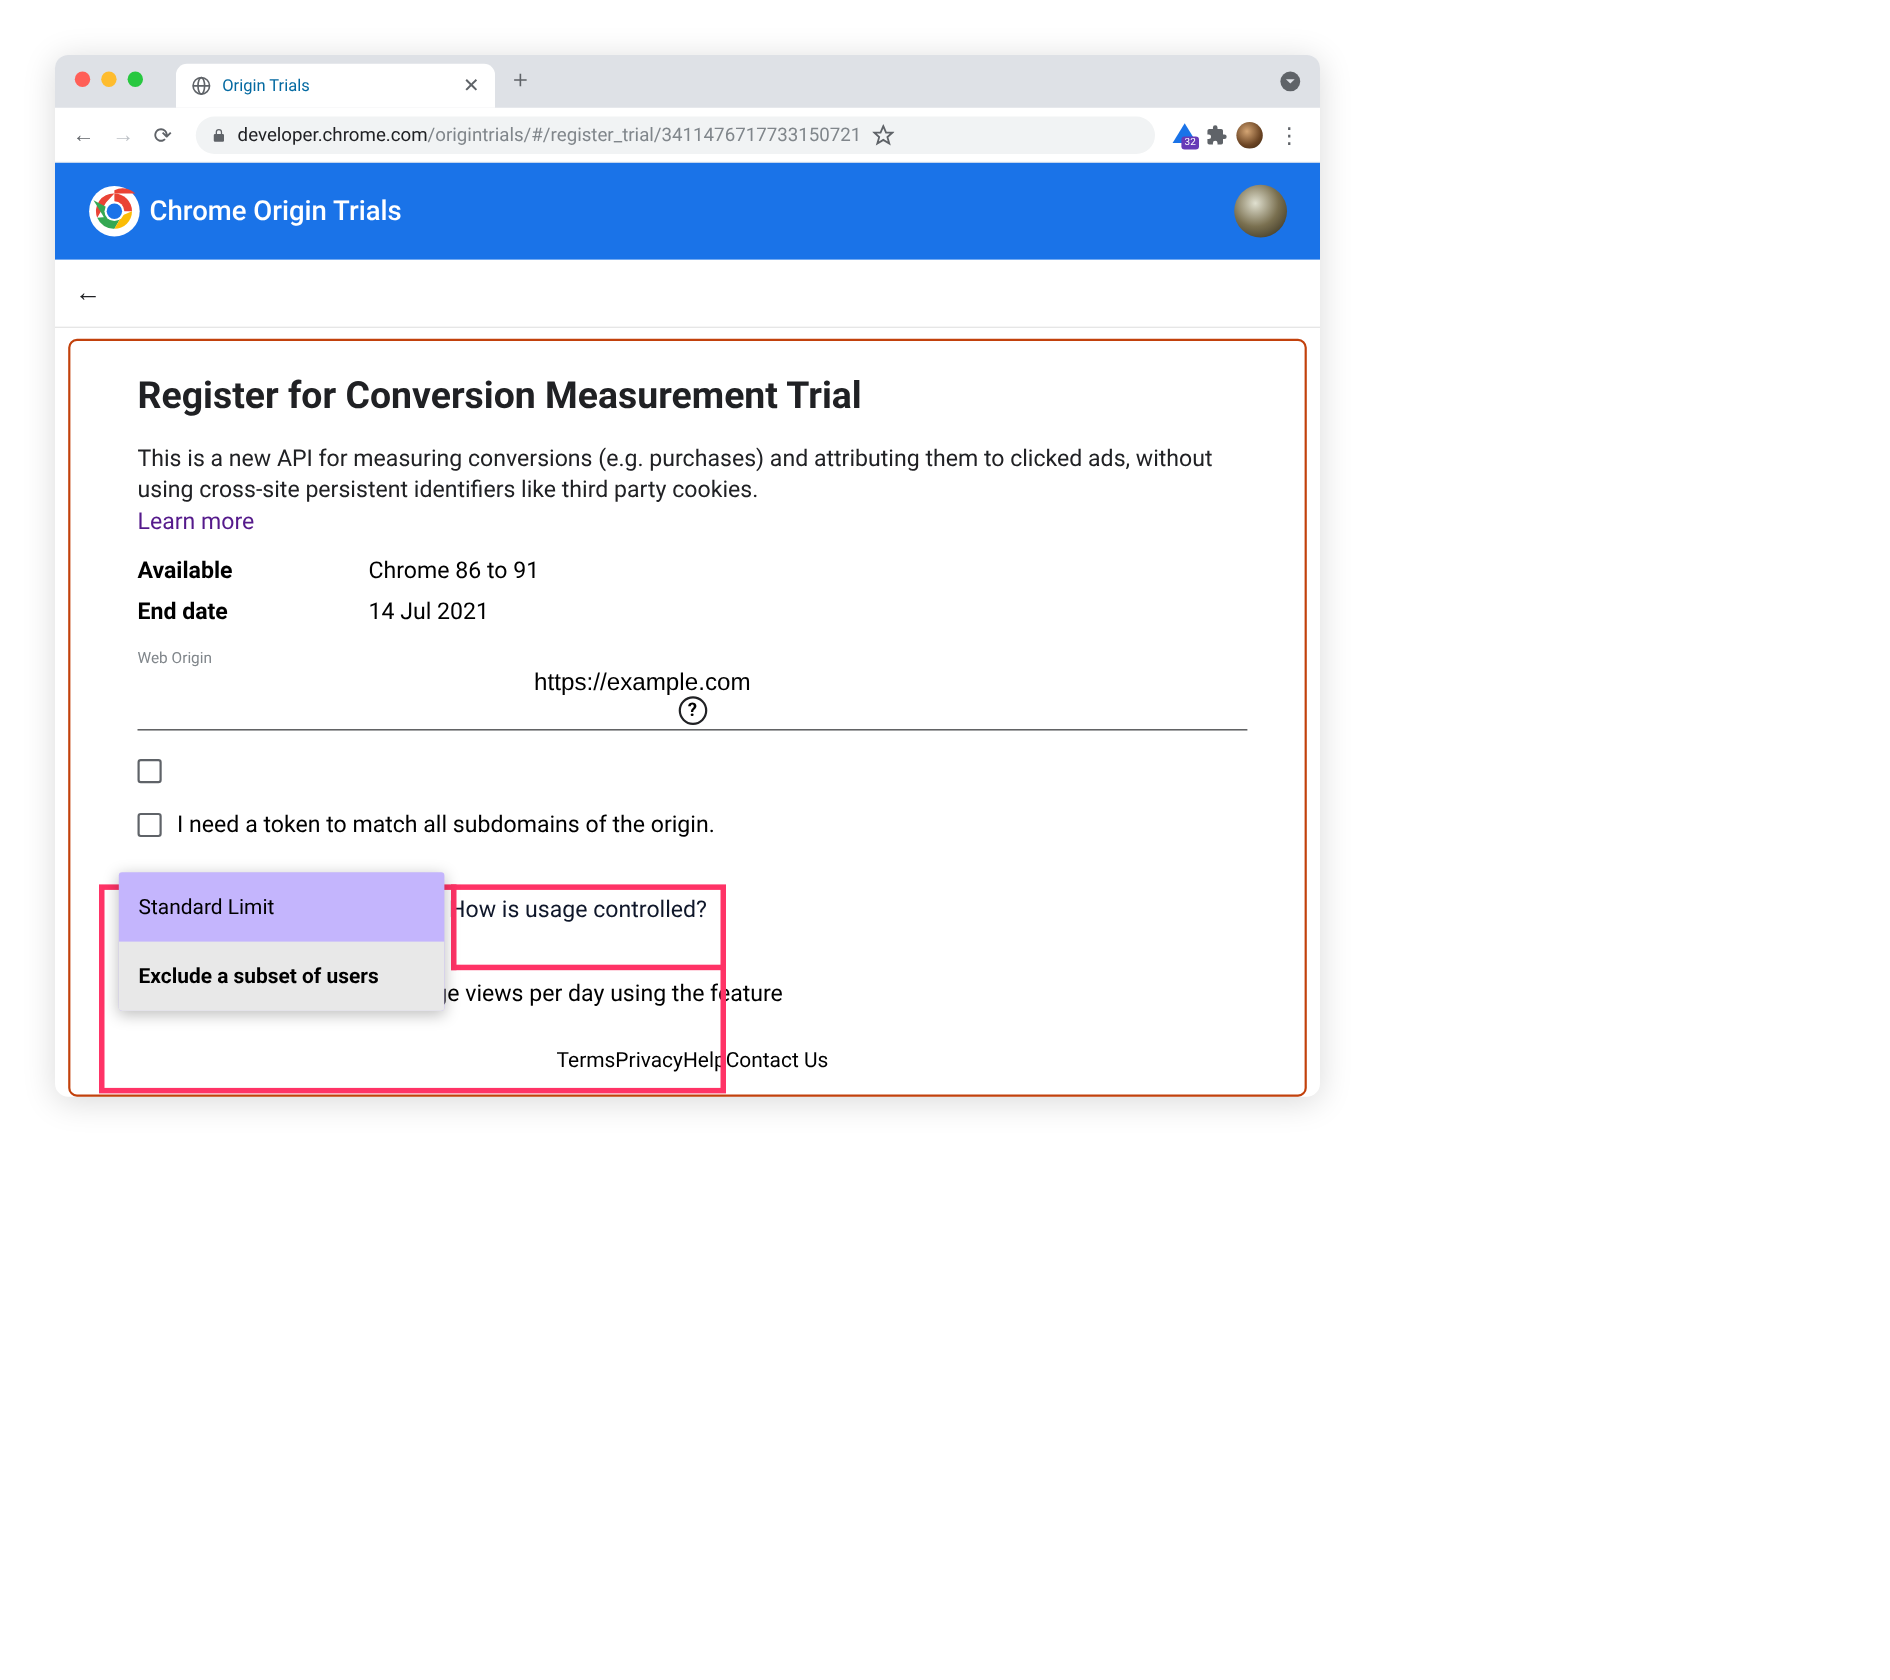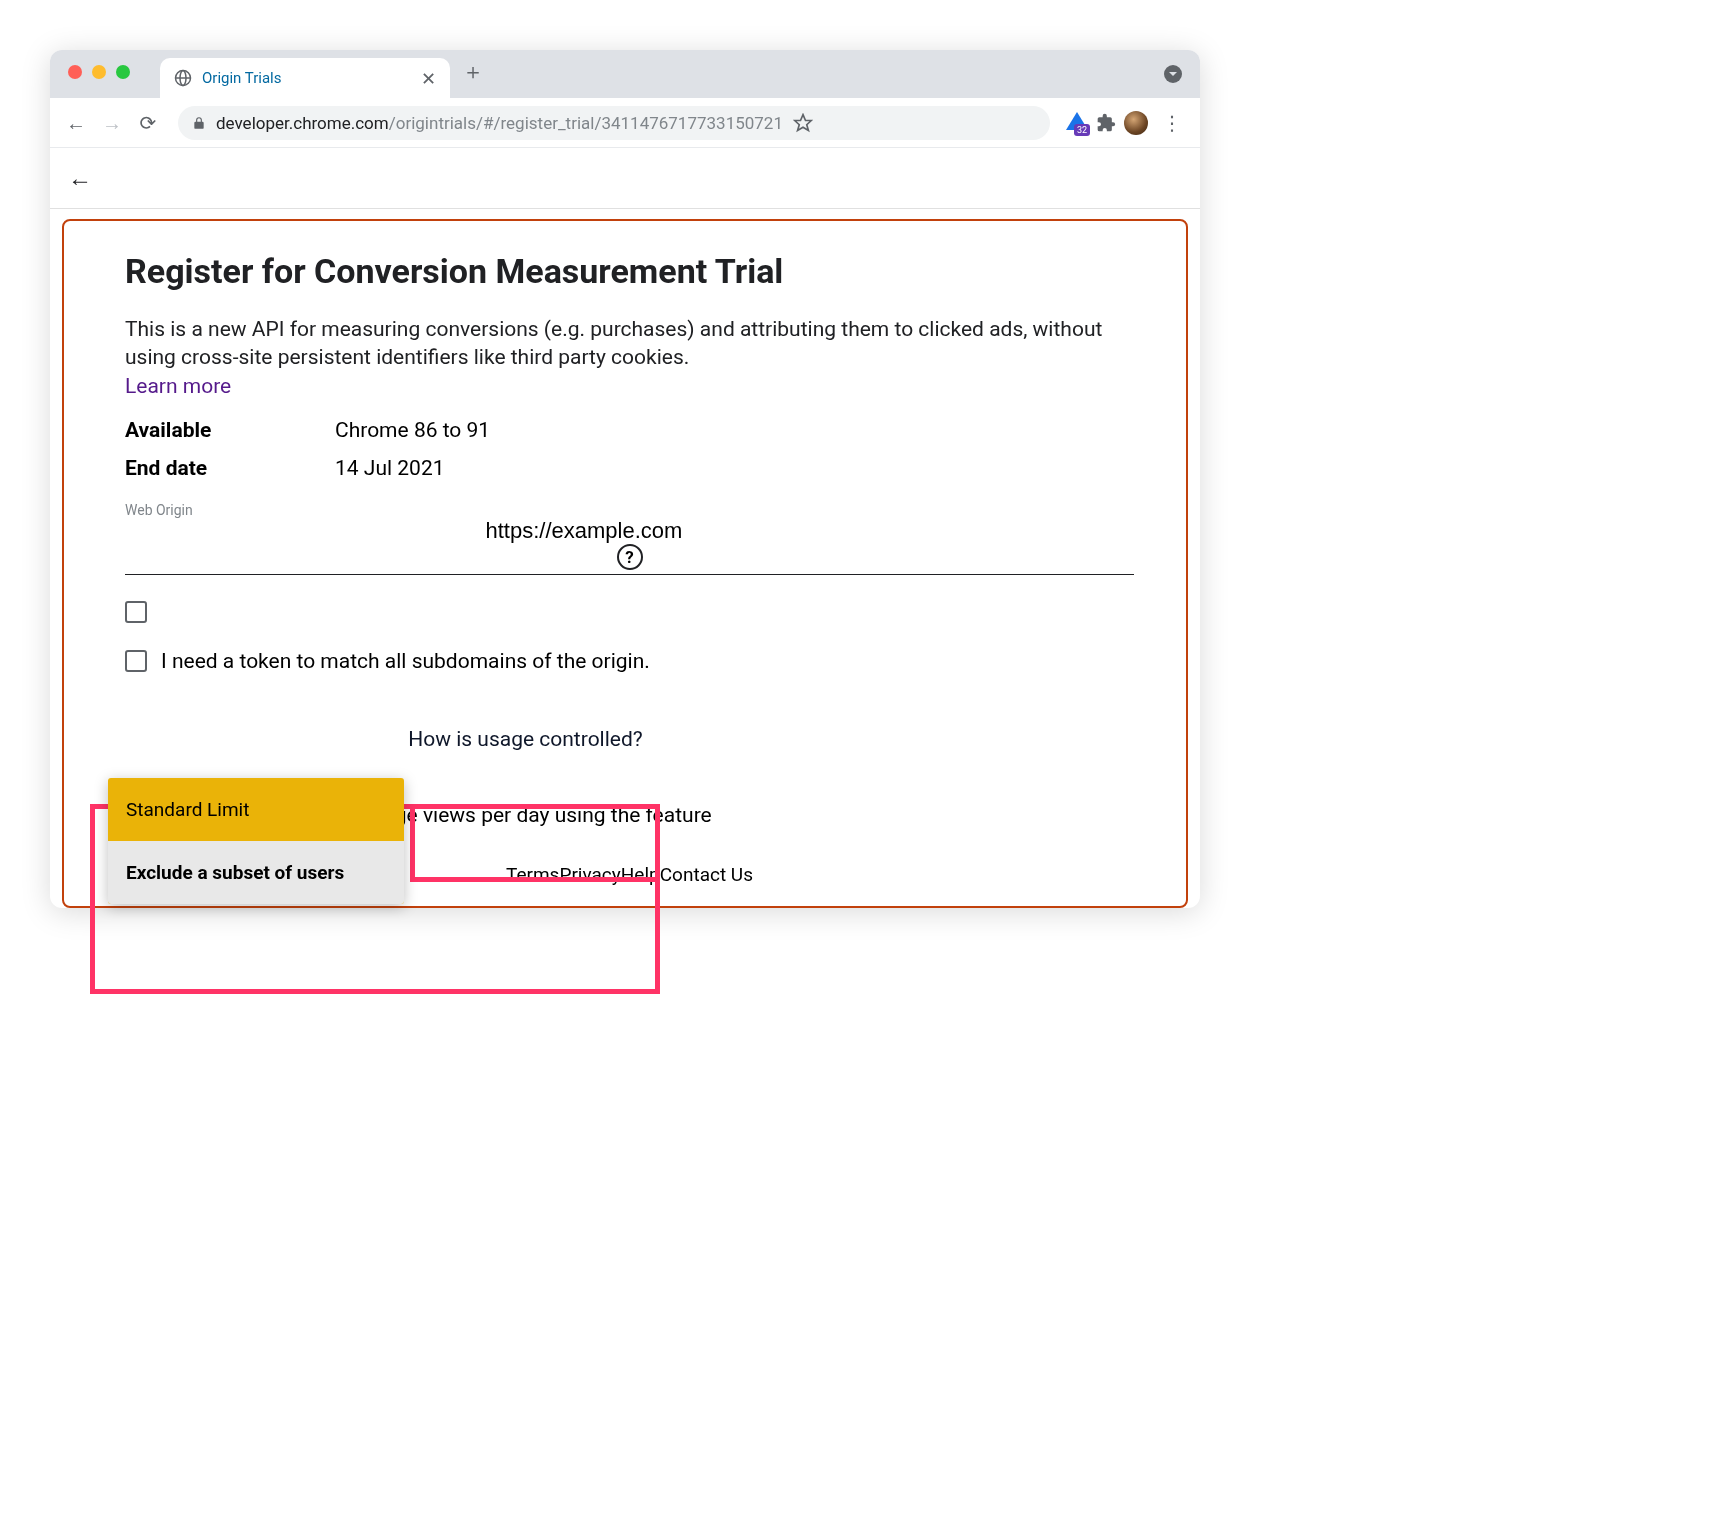--- a/index.html
+++ b/index.html
@@ -142,23 +142,23 @@
       right:-5px;
       width:250px;
       height:78px;
       border-left:5px solid #ff3366;
       border-bottom:5px solid #ff3366;
       background:transparent;
     }
     .dropdown-popup {
       position:absolute;
       left:58px;
-      top:728px;
+      top:743px;
       width:296px;
-      background:#eab308;
+      background:#c4b5fd;
       box-shadow: 0 3px 14px rgba(0,0,0,0.25);
       border-radius:3px;
       overflow:hidden;
     }
     .dd-item { padding:20px 18px; font-size:19px; cursor:pointer; }
     .dd-item.selected { background:#e8e8e8; font-weight:700; }
     .usage-link { color:#0f172a;margin-left:18px; }
   </style>
 </head>
 <body>
@@ -206,20 +206,38 @@
       <div class="tri"></div>
       <span class="badge">32</span>
     </div>
     <svg class="puzzle-icon" viewBox="0 0 24 24" fill="currentColor">
         <path d="M20.5 11H19V7a2 2 0 00-2-2h-4V3.5a2.5 2.5 0 00-5 0V5H4a2 2 0 00-2 2v4h1.5a2.5 2.5 0 010 5H2v4a2 2 0 002 2h4v-1.5a2.5 2.5 0 015 0V22h4a2 2 0 002-2v-4h1.5a2.5 2.5 0 000-5z"></path>
       </svg>
     <div class="avatar-small"></div>
     <span class="menu-dots">⋮</span>
   </div>
 
+  <div class="app-header">
+    <div class="app-brand">
+      <svg class="chrome-logo" viewBox="0 0 48 48">
+        <circle cx="24" cy="24" r="23" fill="#fff"></circle>
+        <path d="M24 8a16 16 0 0116 16H24V8z" fill="#ea4335"></path>
+        <path d="M24 8A16 16 0 008.4 30l8-14 7.6-8z" fill="#ea4335"></path>
+        <path d="M8.4 30A16 16 0 0024 40l7-12-22.6 2z" fill="#34a853"></path>
+        <path d="M40 24a16 16 0 01-16 16l7-12 9-4z" fill="#fbbc05"></path>
+        <path d="M5 14l11 18 8-8L5 14z" fill="#34a853"></path>
+        <path d="M24 8h19a16 16 0 00-19-3V8z" fill="#ea4335"></path>
+        <path d="M43 14H24l-8 10h27a16 16 0 000-10z" fill="#fbbc05" opacity="0"></path>
+        <circle cx="24" cy="24" r="9" fill="#fff"></circle>
+        <circle cx="24" cy="24" r="7" fill="#1a73e8"></circle>
+      </svg>
+      <span class="app-title">Chrome Origin Trials</span>
+    </div>
+    <div class="avatar-large"></div>
+  </div>
 
   <div class="back-row">
     <span class="back-arrow">←</span>
   </div>
   <div class="divider"></div>
 
   <div class="card">
     <h1>Register for Conversion Measurement Trial</h1>
     <p class="desc">This is a new API for measuring conversions (e.g. purchases) and attributing them to clicked ads, without using cross-site persistent identifiers like third party cookies.</p>
     <a class="learn-more">Learn more</a>

